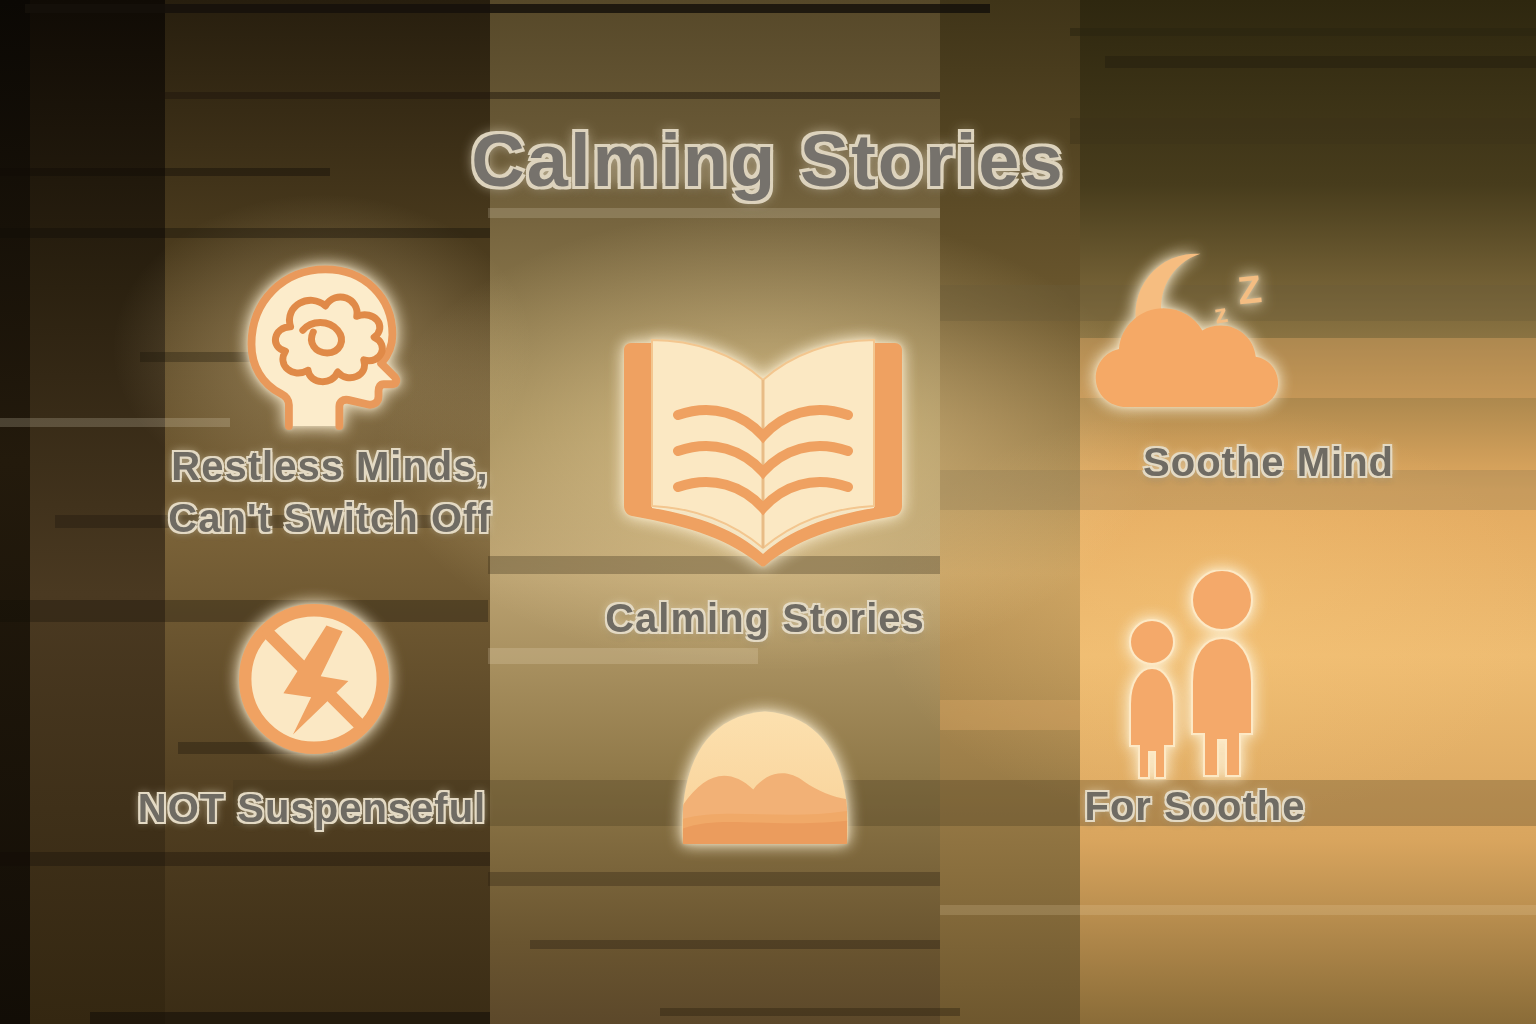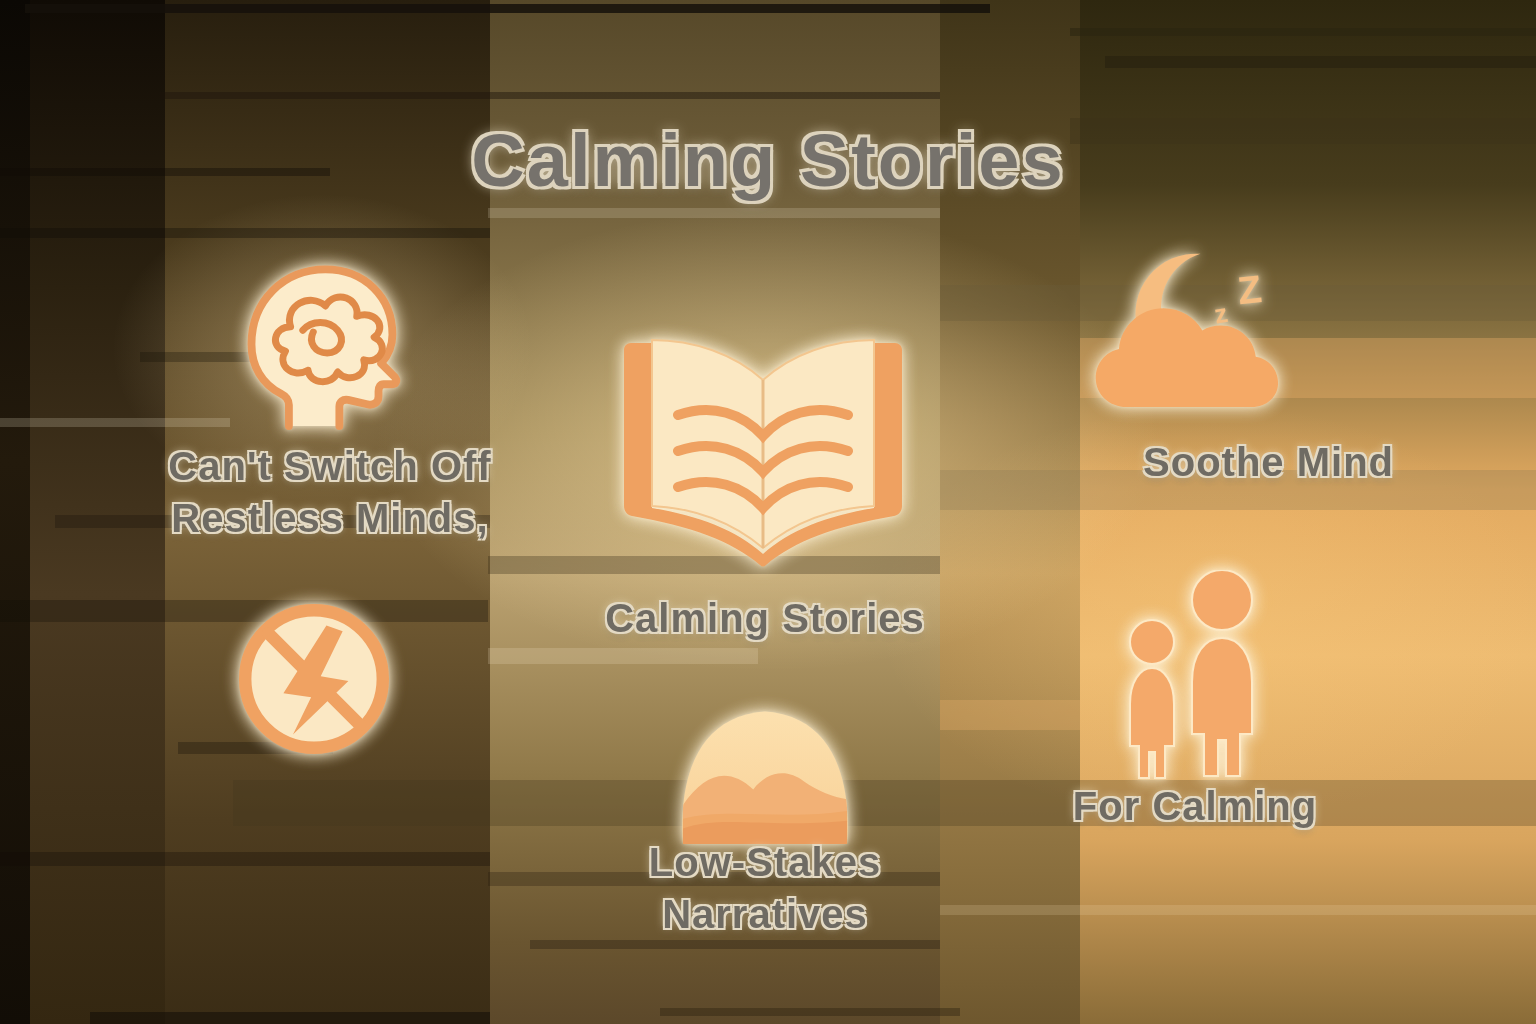--- a/index.html
+++ b/index.html
@@ -81,22 +81,22 @@
 
   <div class="title">Calming Stories</div>
 
   <div class="icon" style="left:228px;top:246px;width:174px;height:186px;">
     <svg width="174" height="186" viewBox="0 0 200 212">
       <path d="M70,206 L70,182 C70,176 67,172 61,169 C39,158 27,137 27,112 C27,62 64,26 112,26 C157,26 189,58 189,101 C189,114 185,124 176,134 L192,150 C195,154 193,158 189,158 L179,158 C175,158 173,161 173,166 L173,172 C173,179 167,183 160,181 L138,176 C132,175 128,178 128,184 L128,206" fill="#fceccb" stroke="#e9995b" stroke-width="9" stroke-linecap="round" stroke-linejoin="round"></path>
       <path d="M72,92 C64,68 94,52 112,68 C124,48 152,60 148,80 C168,72 184,92 168,104 C186,112 176,136 156,130 C162,148 138,158 126,144 C120,160 94,158 92,142 C74,152 56,136 66,120 C48,116 52,92 72,92 Z M86,96 C96,84 116,84 126,96 C136,108 128,122 114,122 C100,122 92,110 98,98" fill="none" stroke="#e08a48" stroke-width="8" stroke-linecap="round" stroke-linejoin="round"></path>
     </svg>
   </div>
   <div class="label" style="left:80px;top:440px;width:500px;">
+    <div>Restless Minds,</div>
     <div>Can't Switch Off</div>
-    <div>Restless Minds,</div>
   </div>
 
   <div class="icon" style="left:608px;top:310px;width:310px;height:260px;">
     <svg width="310" height="260" viewBox="0 0 310 260">
       <path d="M16,40 C16,36 19,33 23,33 L44,33 L44,198 C92,206 128,220 155,244 C182,220 218,206 266,198 L266,33 L287,33 C291,33 294,36 294,40 L294,196 C294,201 291,205 286,206 C228,216 186,231 158,255 C156,257 154,257 152,255 C124,231 82,216 24,206 C19,205 16,201 16,196 Z" fill="#efa161"></path>
       <path d="M44,30 C86,30 126,44 155,70 C184,44 224,30 266,30 L266,196 C224,198 186,212 155,238 C124,212 86,198 44,196 Z" fill="#fbe8c3" stroke="#f3c68f" stroke-width="2"></path>
       <path d="M155,70 L155,238" stroke="#e8bc86" stroke-width="3"></path>
       <path d="M70,105 C105,93 135,104 155,126 C175,104 205,93 240,105" fill="none" stroke="#efa161" stroke-width="10" stroke-linecap="round"></path>
       <path d="M70,141 C105,129 135,140 155,162 C175,140 205,129 240,141" fill="none" stroke="#efa161" stroke-width="10" stroke-linecap="round"></path>
       <path d="M70,177 C105,165 135,176 155,198 C175,176 205,165 240,177" fill="none" stroke="#efa161" stroke-width="10" stroke-linecap="round"></path>
@@ -118,50 +118,49 @@
     <div>Soothe Mind</div>
   </div>
 
   <div class="icon" style="left:228px;top:590px;width:172px;height:178px;">
     <svg width="172" height="178" viewBox="0 0 180 180">
       <circle cx="90" cy="90" r="72" fill="#fbe8c4" stroke="#f0a262" stroke-width="13"></circle>
       <path d="M103,34 L58,105 L87,109 L68,148 L126,92 L97,87 L120,40 Z" fill="#f0a262"></path>
       <line x1="42" y1="42" x2="138" y2="138" stroke="#f0a262" stroke-width="13" stroke-linecap="round"></line>
     </svg>
   </div>
+  <div class="label" style="left:62px;top:782px;width:500px;">
+    <div>NOT Suspenseful</div>
+  </div>
 
   <div class="icon" style="left:666px;top:680px;width:198px;height:168px;">
     <svg width="198" height="168" viewBox="0 0 200 172">
       <defs>
         <clipPath id="domeClip">
             <path d="M16,168 C12,112 24,38 100,32 C176,38 188,112 184,168 Z"></path>
           </clipPath>
         <linearGradient id="skyGrad" x1="0" y1="0" x2="0" y2="1">
           <stop offset="0" stop-color="#fde4b4"></stop>
             <stop offset="1" stop-color="#f8d096"></stop>
         </linearGradient>
       </defs>
       <g clip-path="url(#domeClip)">
         <rect x="0" y="0" width="200" height="172" fill="url(#skyGrad)"></rect>
         <path d="M16,128 C38,96 62,88 88,112 C102,94 122,90 140,104 C154,114 170,120 184,122 L184,168 L16,168 Z" fill="#f2b176"></path>
         <path d="M16,142 C60,130 120,144 184,134 L184,168 L16,168 Z" fill="#f0a968"></path>
         <path d="M16,152 C55,138 100,152 184,144 L184,168 L16,168 Z" fill="#eb9c5d"></path>
       </g>
     </svg>
   </div>
-  <div class="label" style="left:515px;top:836px;width:500px;">
-    <div>Low-Stakes</div>
-    <div>Narratives</div>
-  </div>
 
   <div class="icon" style="left:1122px;top:570px;width:150px;height:210px;">
     <svg width="150" height="210" viewBox="0 0 150 210">
       <circle cx="30" cy="72" r="22" fill="#f4a96a" stroke="#fde9c5" stroke-width="2"></circle>
       <path d="M8,134 C8,112 18,98 30,98 C42,98 52,112 52,134 L52,176 L43,176 L43,208 L33,208 L33,182 L27,182 L27,208 L17,208 L17,176 L8,176 Z" fill="#f4a96a" stroke="#fde9c5" stroke-width="2"></path>
       <circle cx="100" cy="30" r="30" fill="#f4a96a" stroke="#fde9c5" stroke-width="2"></circle>
       <path d="M70,112 C70,84 83,68 100,68 C117,68 130,84 130,112 L130,164 L118,164 L118,206 L104,206 L104,170 L96,170 L96,206 L82,206 L82,164 L70,164 Z" fill="#f4a96a" stroke="#fde9c5" stroke-width="2"></path>
     </svg>
   </div>
   <div class="label" style="left:945px;top:780px;width:500px;">
-    <div>For Calming</div>
+    <div>For Soothe</div>
   </div>
 
 </div>
 
 </body></html>

